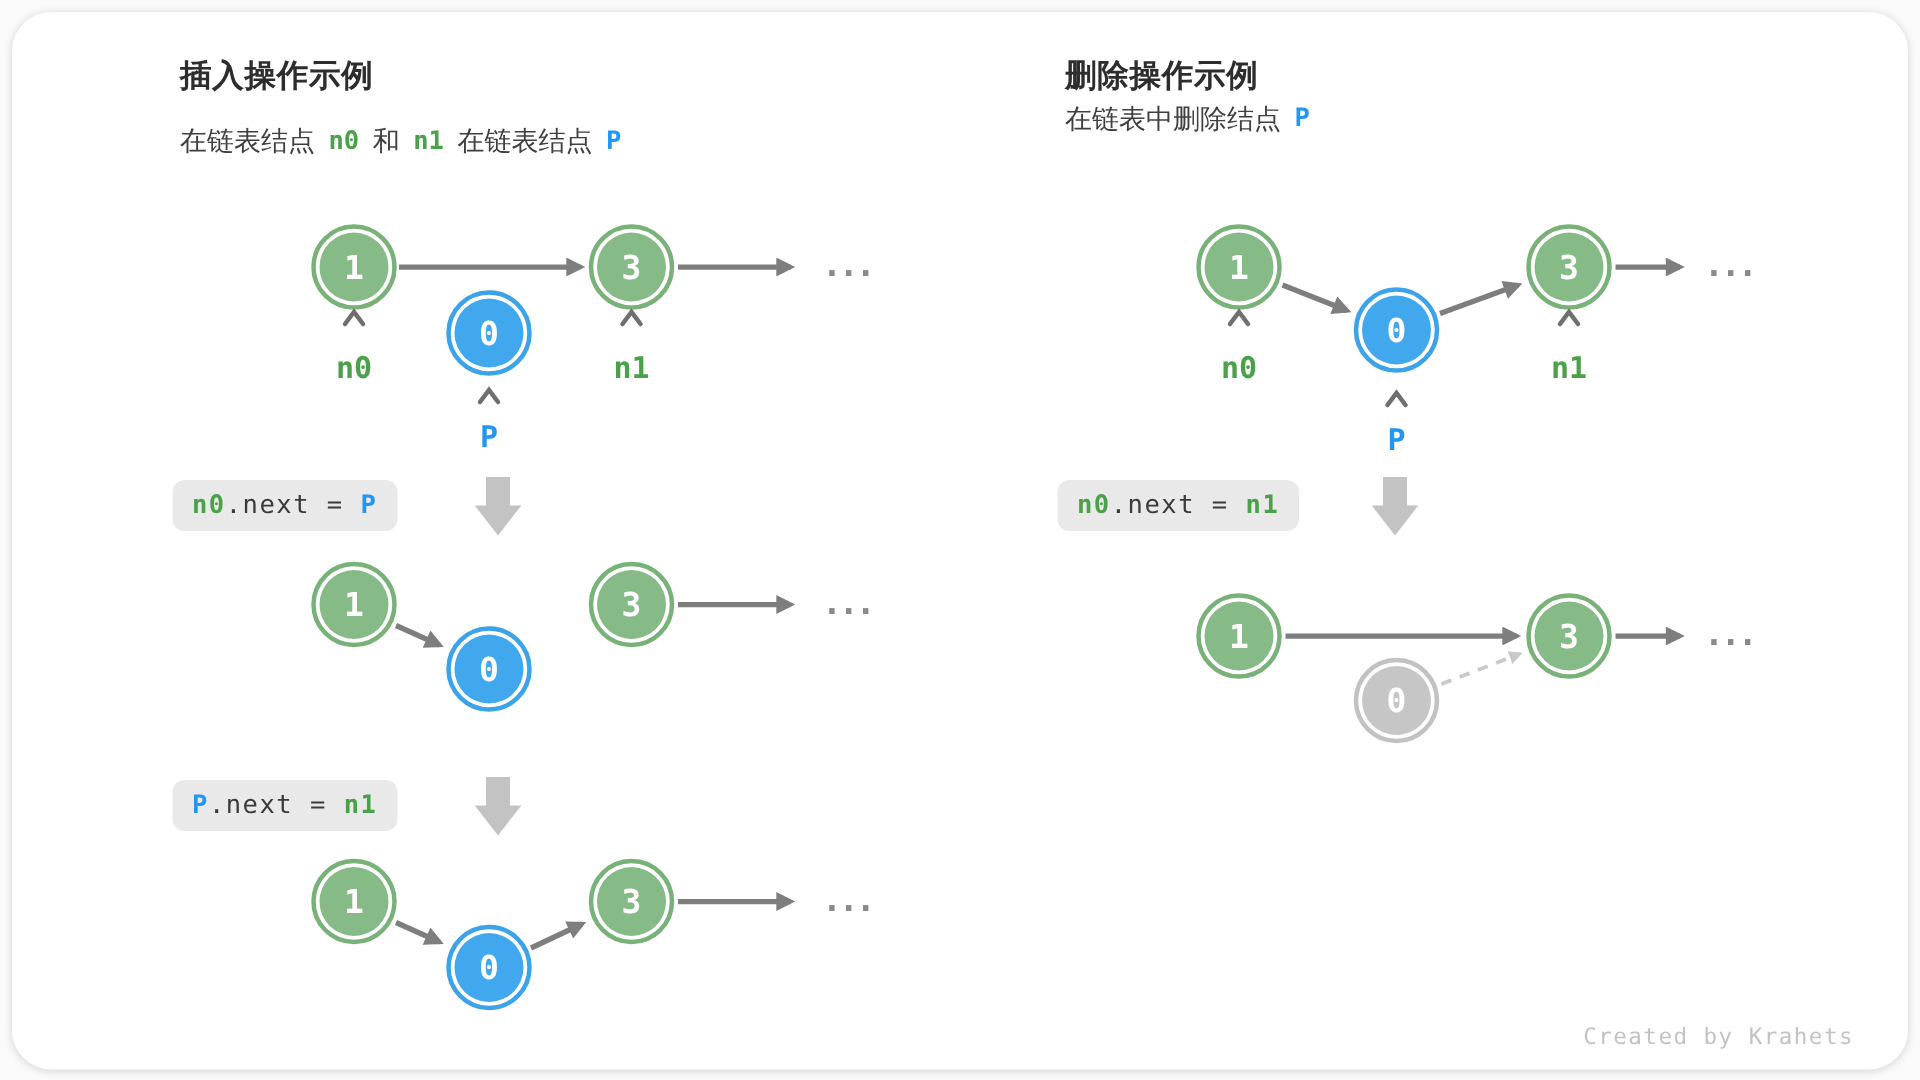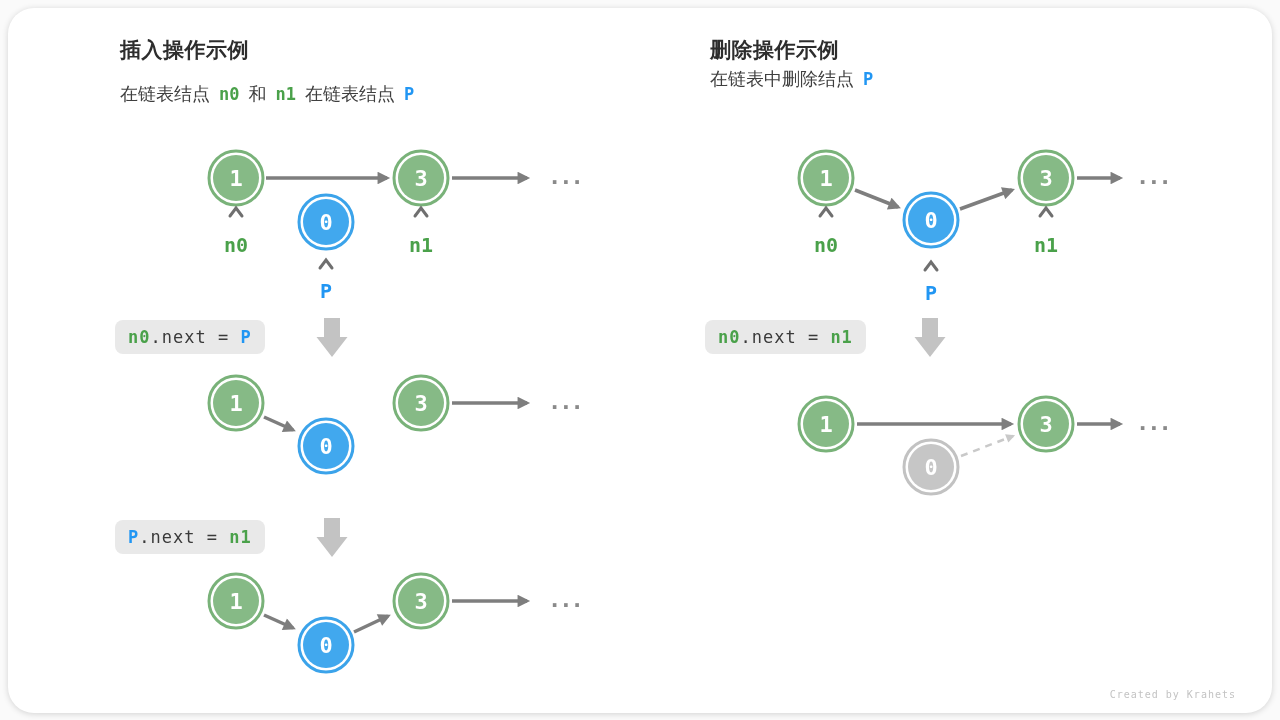--- a/index.html
+++ b/index.html
@@ -14,21 +14,21 @@
   .codebox{position:absolute;display:inline-flex;align-items:center;background:#e9e9e9;border-radius:8px;
            padding:6px 13px;font-family:"DejaVu Sans Mono",monospace;font-size:17px;color:#3a3a3a;
            white-space:pre;letter-spacing:1px;height:22px;}
   .codebox .tok{font-size:17px;letter-spacing:1px;}
   svg.diagram{position:absolute;left:0;top:0;width:1280px;height:720px;}
   .nodeval{font-family:"DejaVu Sans Mono",monospace;font-size:22px;font-weight:700;fill:#ffffff;text-anchor:middle;}
   .nodelabel{font-family:"DejaVu Sans Mono",monospace;font-size:20px;font-weight:700;text-anchor:middle;}
   .lbl-g{fill:#4aa14a;} .lbl-b{fill:#2196f3;}
   .dots{font-family:"DejaVu Sans Mono",monospace;font-size:22px;font-weight:700;fill:#8a8a8a;letter-spacing:-2px;}
   .credit{position:absolute;right:44px;bottom:20px;font-family:"DejaVu Sans Mono",monospace;
-          font-size:10px;color:#c3c3c3;letter-spacing:1px;}
+          font-size:15px;color:#c3c3c3;letter-spacing:1px;}
 </style>
 </head>
 <body>
 
 <div class="stage">
   <div class="card"></div>
 
   <div class="panel-title" style="left:120px;top:36px;">插入操作示例</div>
   <div class="panel-sub" style="left:120px;top:82px;">
     <span>在链表结点</span>

